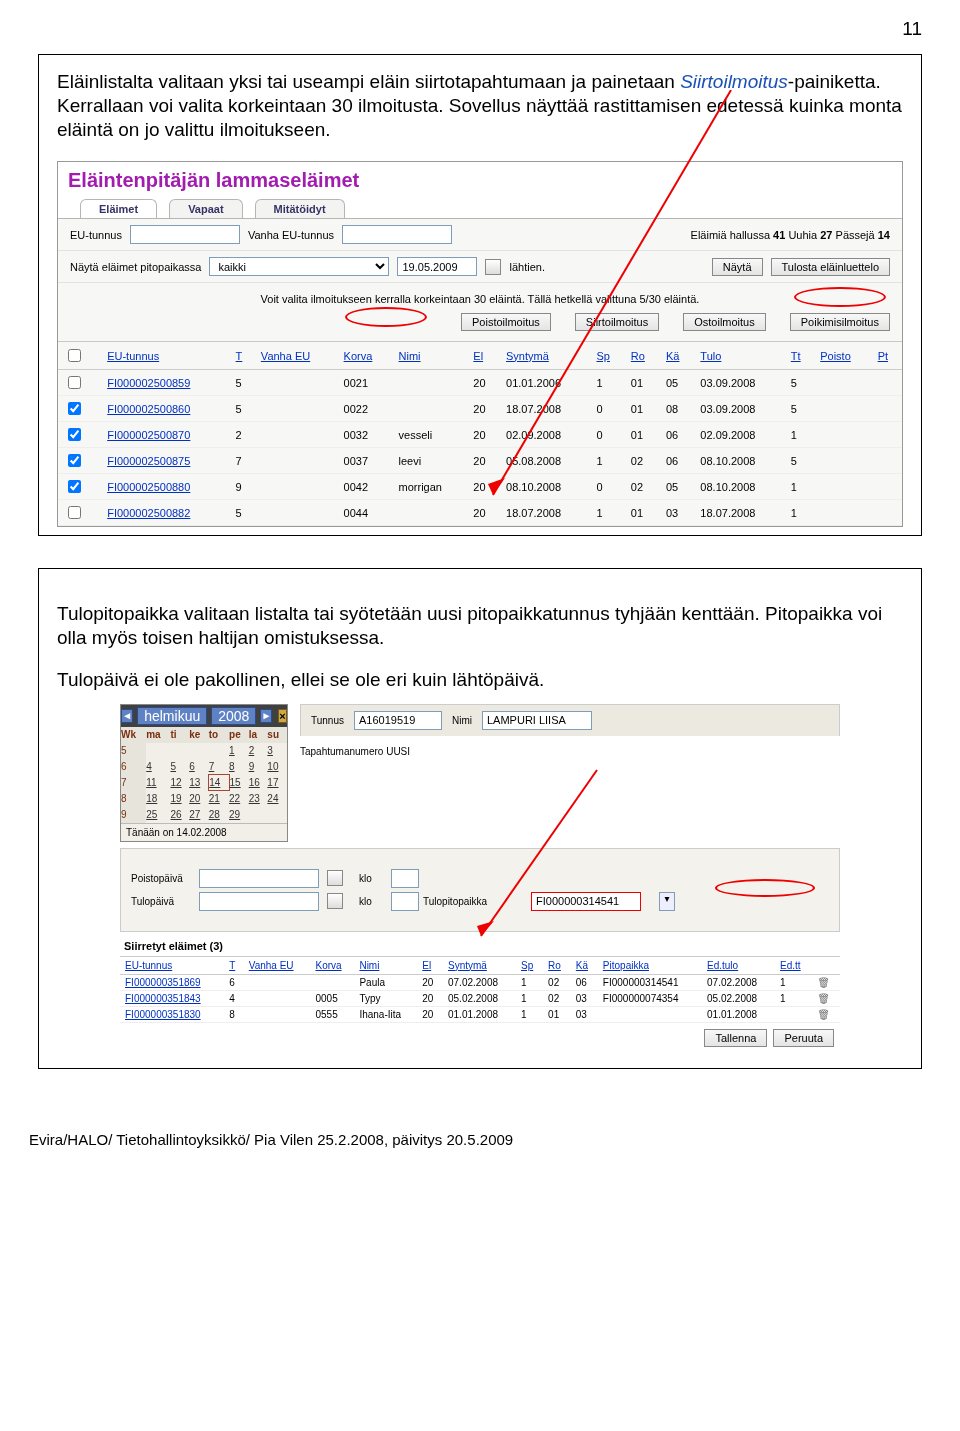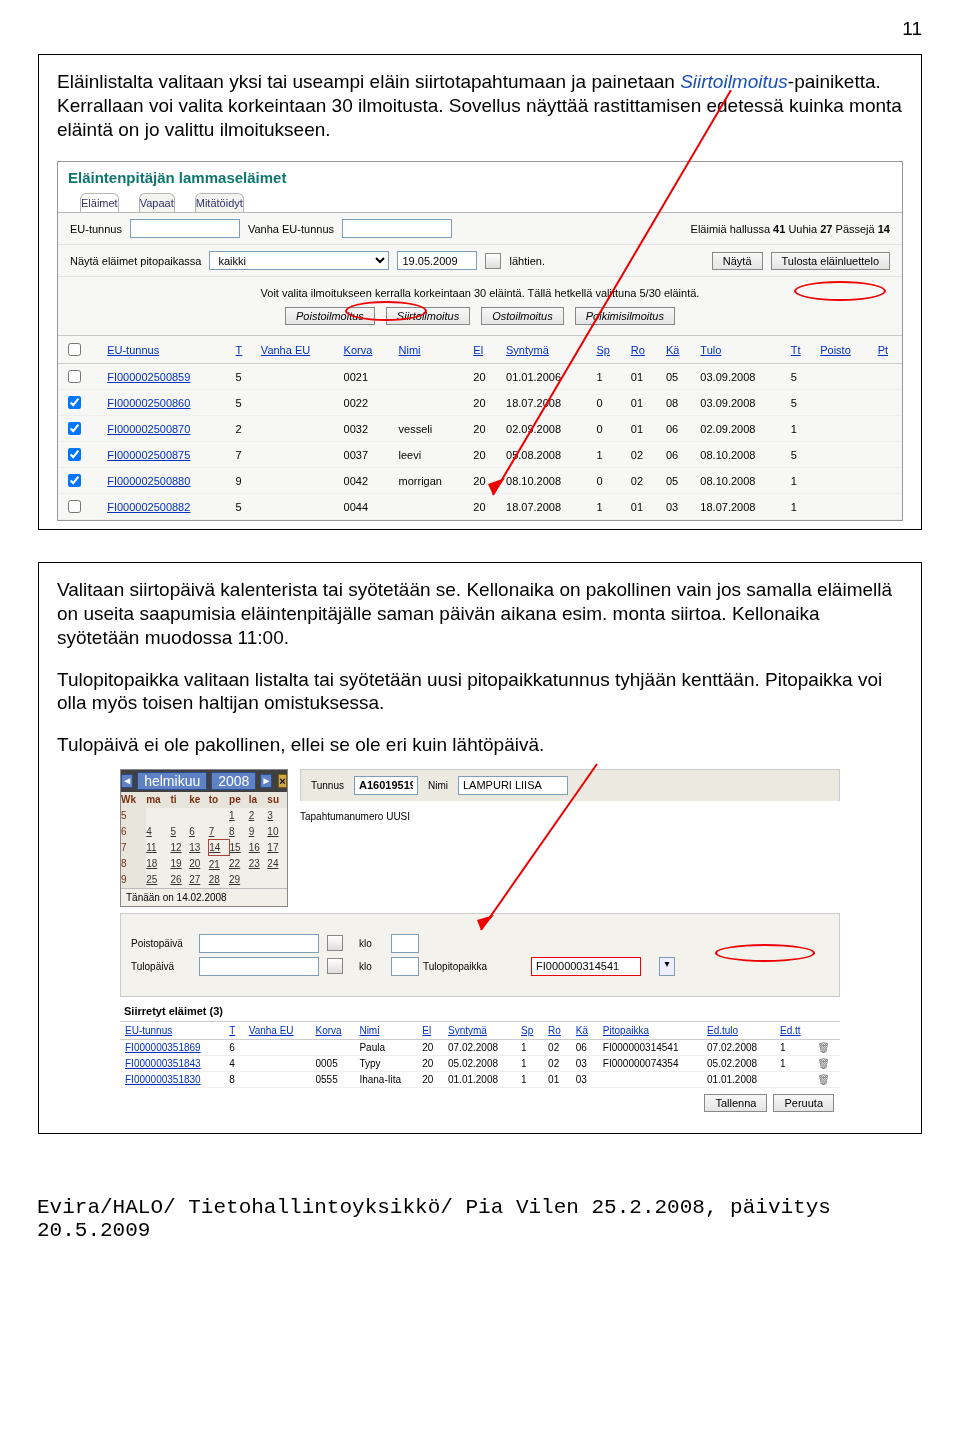--- a/index.html
+++ b/index.html
@@ -40,40 +40,41 @@
   }
 
   
   .shot {
     margin-top: 20px;
     border: 1px solid #999;
     background: #fff;
     font-size: 11px;
   }
   .shot .title {
-    color: #0f766e;
+    color: #a21caf;
     font-weight: bold;
-    font-size: 15px;
+    font-size: 20px;
     padding: 7px 10px 3px 10px;
   }
   .tabs {
     display: flex;
     gap: 0;
     margin-left: 22px;
     margin-top: 4px;
   }
   .tab {
     background: #f3f3f1;
     border: 1px solid #b5b5b5;
     border-bottom: none;
     border-radius: 6px 6px 0 0;
-    padding: 3px 0;
+    padding: 3px 18px;
     font-size: 11px;
     color: #336;
-    margin-right: 20px;
+    margin-right: 12px;
+    font-weight: bold;
   }
   .tab.active { background: #fff; }
   .panel {
     border-top: 1px solid #b5b5b5;
     background: #f7f7f5;
   }
   .row {
     display: flex;
     align-items: center;
     padding: 6px 12px;
@@ -98,25 +99,24 @@
     font-size: 11px;
     cursor: pointer;
   }
   .notice {
     padding: 10px 12px 4px 12px;
     font-size: 11px;
     text-align: center;
   }
   .btn-row {
     display: flex;
-    justify-content: center;
-    gap: 11px;
+    justify-content: flex-end;
+    gap: 24px;
     padding: 4px 12px 10px 12px;
     border-bottom: 1px solid #c8c8c8;
-    font-style: italic;
   }
   .ring {
     position: absolute;
     border: 2px solid #e00;
     border-radius: 50%;
     width: 92px; height: 20px;
   }
   .table {
     width: 100%;
     border-collapse: collapse;
@@ -255,23 +255,22 @@
   .tbl2title {
     font-weight: bold;
     padding: 8px 0 4px 4px;
     font-size: 11px;
   }
   .btn-row2 {
     display:flex; justify-content:flex-end; gap:6px; padding:6px;
   }
   .trash { color: #666; cursor: pointer; }
   .footer {
-    padding: 0 38px 20px 37px;
-    font-size: 21px;
-    font-family: Liberation Mono, monospace;
+    padding: 0 38px 20px 29px;
+    font-size: 15px;
   }
   .ring-tulo {
     position: absolute;
     border: 2px solid #e00;
     border-radius: 50%;
     width: 100px; height: 18px;
   }
   .arrow2 {
     position: absolute;
     pointer-events: none;
@@ -463,21 +462,20 @@
                 <td></td>
                 <td></td>
               </tr>
             </tbody>
         </table>
       </div>
     </div>
   </div>
 
   <div class="frame" style="position:relative;">
-    <div class="text-block">Valitaan siirtopäivä kalenterista tai syötetään se. Kellonaika on pakollinen vain jos samalla eläimellä on useita saapumisia eläintenpitäjälle saman päivän aikana esim. monta siirtoa. Kellonaika syötetään muodossa 11:00.</div>
     <div class="text-block" style="margin-top:18px;">Tulopitopaikka valitaan listalta tai syötetään uusi pitopaikkatunnus tyhjään kenttään. Pitopaikka voi olla myös toisen haltijan omistuksessa.</div>
     <div class="text-block" style="margin-top:18px;">Tulopäivä ei ole pakollinen, ellei se ole eri kuin lähtöpäivä.</div>
 
     <svg class="arrow2" style="top:199px; left:430px; width:140px; height:180px;" viewBox="0 0 140 180">
       <line x1="128" y1="2" x2="12" y2="168" stroke="#e00" stroke-width="2"></line>
       <polygon points="12,168 25,153 8,158" fill="#e00"></polygon>
     </svg>
 
     <div class="shot2">
       <div class="shot2-wrap">
@@ -554,21 +552,21 @@
                   <td class="d"></td>
                 </tr>
               </tbody>
           </table>
           <div class="cal-foot">Tänään on 14.02.2008</div>
         </div>
         <div style="flex:1;">
           <div style="display:flex;justify-content:flex-end;">
             <div class="form2-head" style="flex:1; border:1px solid #ccc; border-bottom:none;">
               <span>Tunnus</span>
-              <input class="inp" style="width: 64px; font-weight: bold;" value="A16019519">
+              <input class="inp" style="width: 88px;" value="A16019519">
               <span>Nimi</span>
               <input class="inp" style="width: 110px;" value="LAMPURI LIISA">
             </div>
           </div>
           <div class="shot2-right">Tapahtumanumero UUSI</div>
         </div>
       </div>
 
       <div class="form2" style="margin-top:6px; position:relative;">
         <div class="form2-rows">

